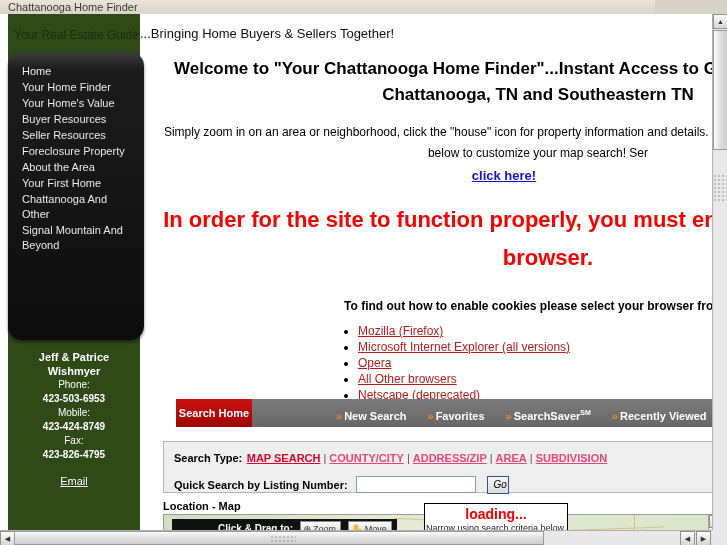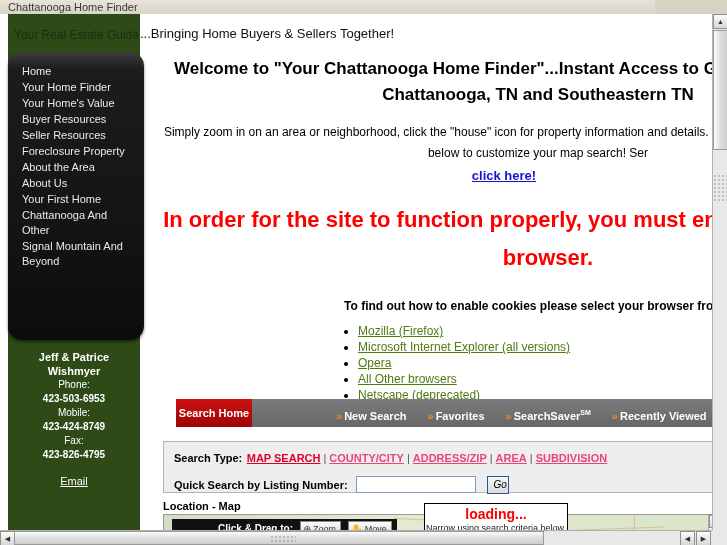--- a/index.html
+++ b/index.html
@@ -165,21 +165,21 @@
     width: 800px;
   }
   #browser-list {
     margin: 8px 0 0 0;
     padding-left: 210px;
     font-size: 12px;
     line-height: 16px;
   }
   #browser-list li { margin: 0 0 0 0; }
   #browser-list a {
-    color: #4d7c0f;
+    color: #b91c1c;
     text-decoration: underline;
     cursor: pointer;
   }
 
   
   #search-tools-bar {
     position: absolute; left: 176px; top: 385px;
     width: 560px; height: 28px;
     background: #6e6e6e;
     background-image: linear-gradient(180deg,#7b7b7b 0%, #676767 100%);
@@ -425,21 +425,20 @@
 
       <div id="left-col">
         <div id="nav-panel">
             <a class="nav-item"><span>Home</span></a>
             <a class="nav-item"><span>Your Home Finder</span></a>
             <a class="nav-item"><span>Your Home's Value</span></a>
             <a class="nav-item"><span>Buyer Resources</span></a>
             <a class="nav-item"><span>Seller Resources</span></a>
             <a class="nav-item"><span>Foreclosure Property</span></a>
             <a class="nav-item"><span>About the Area</span></a>
-            <a class="nav-item"><span>About Us</span></a>
             <a class="nav-item"><span>Your First Home</span></a>
             <a class="nav-item"><span>Chattanooga And Other</span></a>
             <a class="nav-item"><span>Signal Mountain And Beyond</span></a>
           </div>
         <div id="contact-block">
           <div class="contact-name">Jeff &amp; Patrice</div>
           <div class="contact-name">Wishmyer</div>
           <div class="contact-label">Phone:</div>
           <div class="contact-num">423-503-6953</div>
           <div class="contact-label">Mobile:</div>

